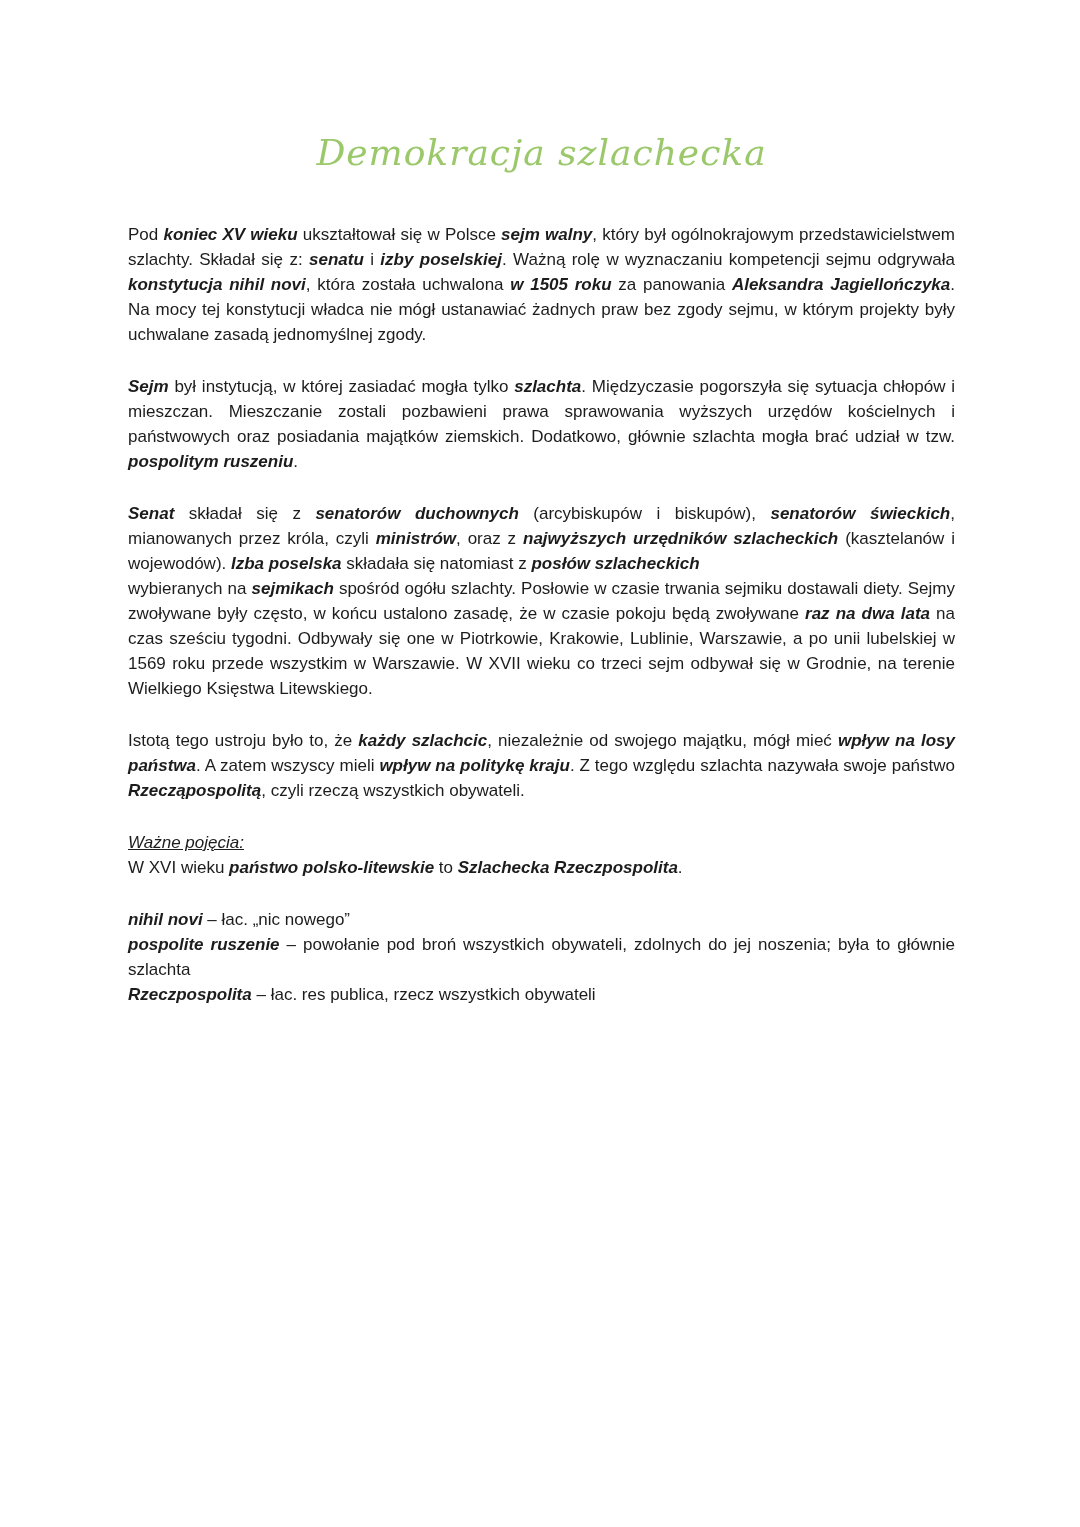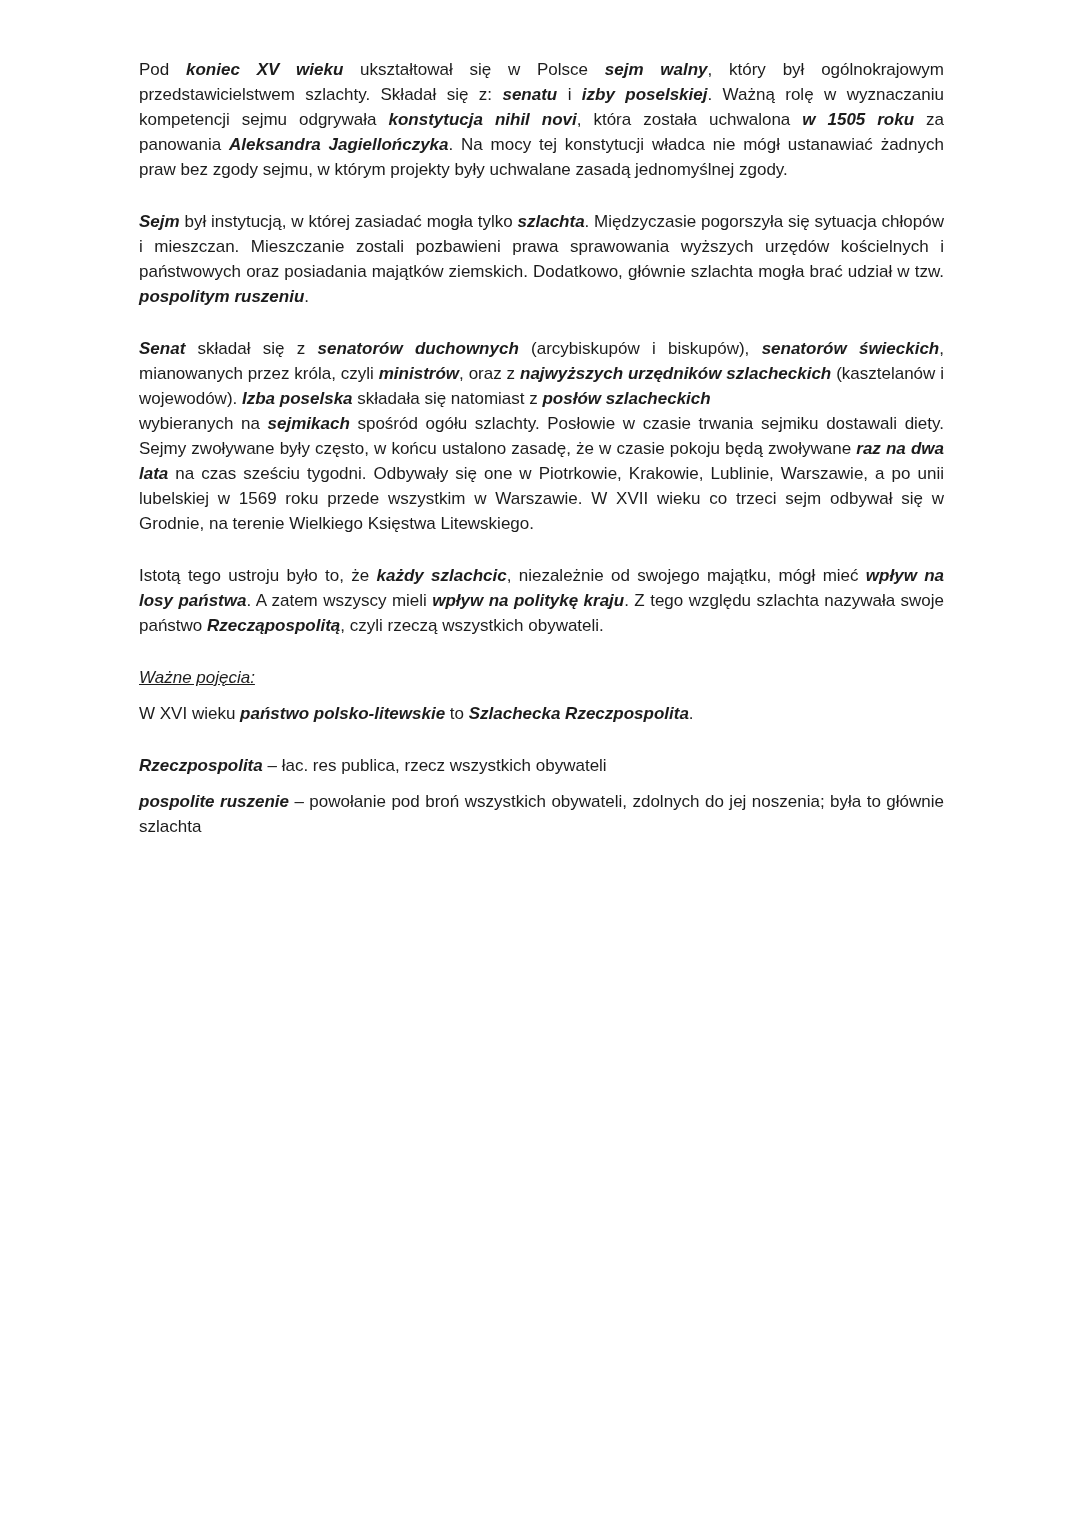--- a/index.html
+++ b/index.html
@@ -28,41 +28,43 @@
     line-height: 46px;
     letter-spacing: 1px;
   }
   .doc-body {
     padding-top: 46px;
     font-size: 17px;
     line-height: 25px;
     text-align: justify;
   }
   .para {
-    margin: 11px;
+    margin: 0;
   }
   .para.gap {
     margin-bottom: 27px;
   }
   .seg-bold-italic {
     font-weight: bold;
     font-style: italic;
   }
   .seg-italic-underline {
     font-style: italic;
     text-decoration: underline;
   }
 </style>
 </head>
 <body>
 
 <div class="page">
+  <h1 class="doc-title" style="color: rgb(155, 200, 106);">Demokracja szlachecka</h1>
   <div class="doc-body" style="color: rgb(28, 28, 28);">
       <p class="para gap"><span>Pod </span><span class="seg-bold-italic">koniec XV wieku</span><span> ukształtował się w Polsce </span><span class="seg-bold-italic">sejm walny</span><span>, który był ogólnokrajowym przedstawicielstwem szlachty. Składał się z: </span><span class="seg-bold-italic">senatu</span><span> i </span><span class="seg-bold-italic">izby poselskiej</span><span>. Ważną rolę w wyznaczaniu kompetencji sejmu odgrywała </span><span class="seg-bold-italic">konstytucja nihil novi</span><span>, która została uchwalona </span><span class="seg-bold-italic">w 1505 roku</span><span> za panowania </span><span class="seg-bold-italic">Aleksandra Jagiellończyka</span><span>. Na mocy tej konstytucji władca nie mógł ustanawiać żadnych praw bez zgody sejmu, w którym projekty były uchwalane zasadą jednomyślnej zgody.</span></p>
       <p class="para gap"><span class="seg-bold-italic">Sejm</span><span> był instytucją, w której zasiadać mogła tylko </span><span class="seg-bold-italic">szlachta</span><span>. Międzyczasie pogorszyła się sytuacja chłopów i mieszczan. Mieszczanie zostali pozbawieni prawa sprawowania wyższych urzędów kościelnych i państwowych oraz posiadania majątków ziemskich. Dodatkowo, głównie szlachta mogła brać udział w tzw. </span><span class="seg-bold-italic">pospolitym ruszeniu</span><span>.</span></p>
       <p class="para gap"><span class="seg-bold-italic">Senat</span><span> składał się z </span><span class="seg-bold-italic">senatorów duchownych</span><span> (arcybiskupów i biskupów), </span><span class="seg-bold-italic">senatorów świeckich</span><span>, mianowanych przez króla, czyli </span><span class="seg-bold-italic">ministrów</span><span>, oraz z </span><span class="seg-bold-italic">najwyższych urzędników szlacheckich</span><span> (kasztelanów i wojewodów). </span><span class="seg-bold-italic">Izba poselska</span><span> składała się natomiast z </span><span class="seg-bold-italic">posłów szlacheckich</span><br><span>wybieranych na </span><span class="seg-bold-italic">sejmikach</span><span> spośród ogółu szlachty. Posłowie w czasie trwania sejmiku dostawali diety. Sejmy zwoływane były często, w końcu ustalono zasadę, że w czasie pokoju będą zwoływane </span><span class="seg-bold-italic">raz na dwa lata</span><span> na czas sześciu tygodni. Odbywały się one w Piotrkowie, Krakowie, Lublinie, Warszawie, a po unii lubelskiej w 1569 roku przede wszystkim w Warszawie. W XVII wieku co trzeci sejm odbywał się w Grodnie, na terenie Wielkiego Księstwa Litewskiego.</span></p>
       <p class="para gap"><span>Istotą tego ustroju było to, że </span><span class="seg-bold-italic">każdy szlachcic</span><span>, niezależnie od swojego majątku, mógł mieć </span><span class="seg-bold-italic">wpływ na losy państwa</span><span>. A zatem wszyscy mieli </span><span class="seg-bold-italic">wpływ na politykę kraju</span><span>. Z tego względu szlachta nazywała swoje państwo </span><span class="seg-bold-italic">Rzecząpospolitą</span><span>, czyli rzeczą wszystkich obywateli.</span></p>
       <p class="para"><span class="seg-italic-underline">Ważne pojęcia:</span></p>
       <p class="para gap"><span>W XVI wieku </span><span class="seg-bold-italic">państwo polsko-litewskie</span><span> to </span><span class="seg-bold-italic">Szlachecka Rzeczpospolita</span><span>.</span></p>
+      <p class="para"><span class="seg-bold-italic">nihil novi</span><span> – łac. „nic nowego”</span></p>
+      <p class="para"><span class="seg-bold-italic">pospolite ruszenie</span><span> – powołanie pod broń wszystkich obywateli, zdolnych do jej noszenia; była to głównie szlachta</span></p>
       <p class="para"><span class="seg-bold-italic">Rzeczpospolita</span><span> – łac. res publica, rzecz wszystkich obywateli</span></p>
-      <p class="para"><span class="seg-bold-italic">pospolite ruszenie</span><span> – powołanie pod broń wszystkich obywateli, zdolnych do jej noszenia; była to głównie szlachta</span></p>
     </div>
 </div>
 
 </body></html>

